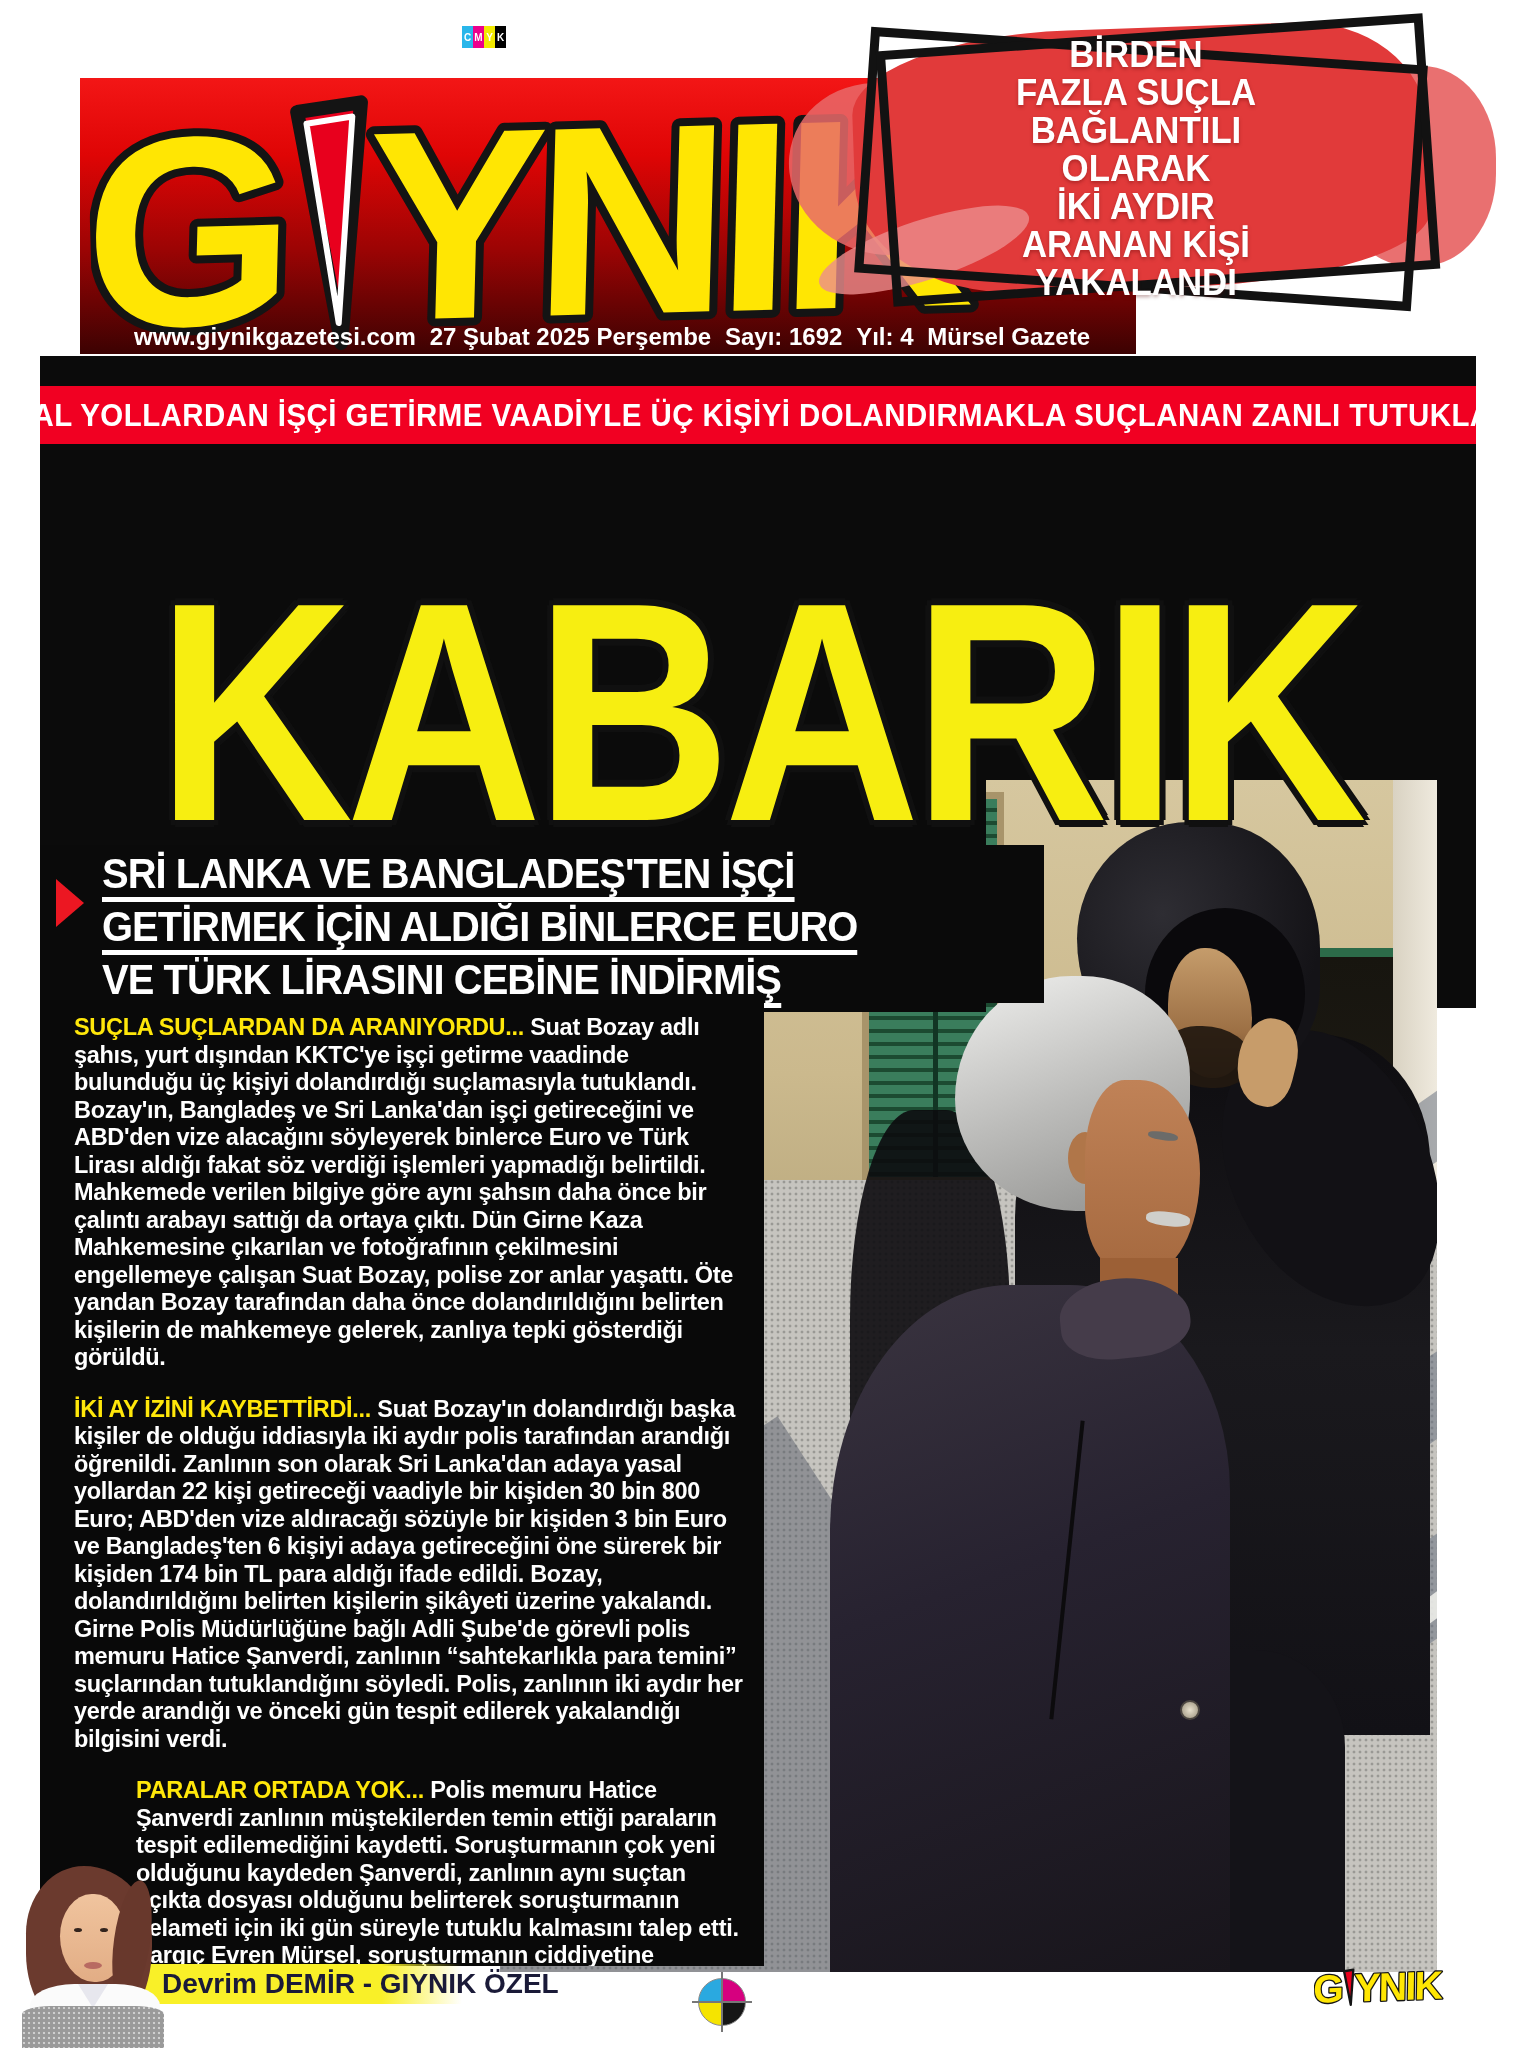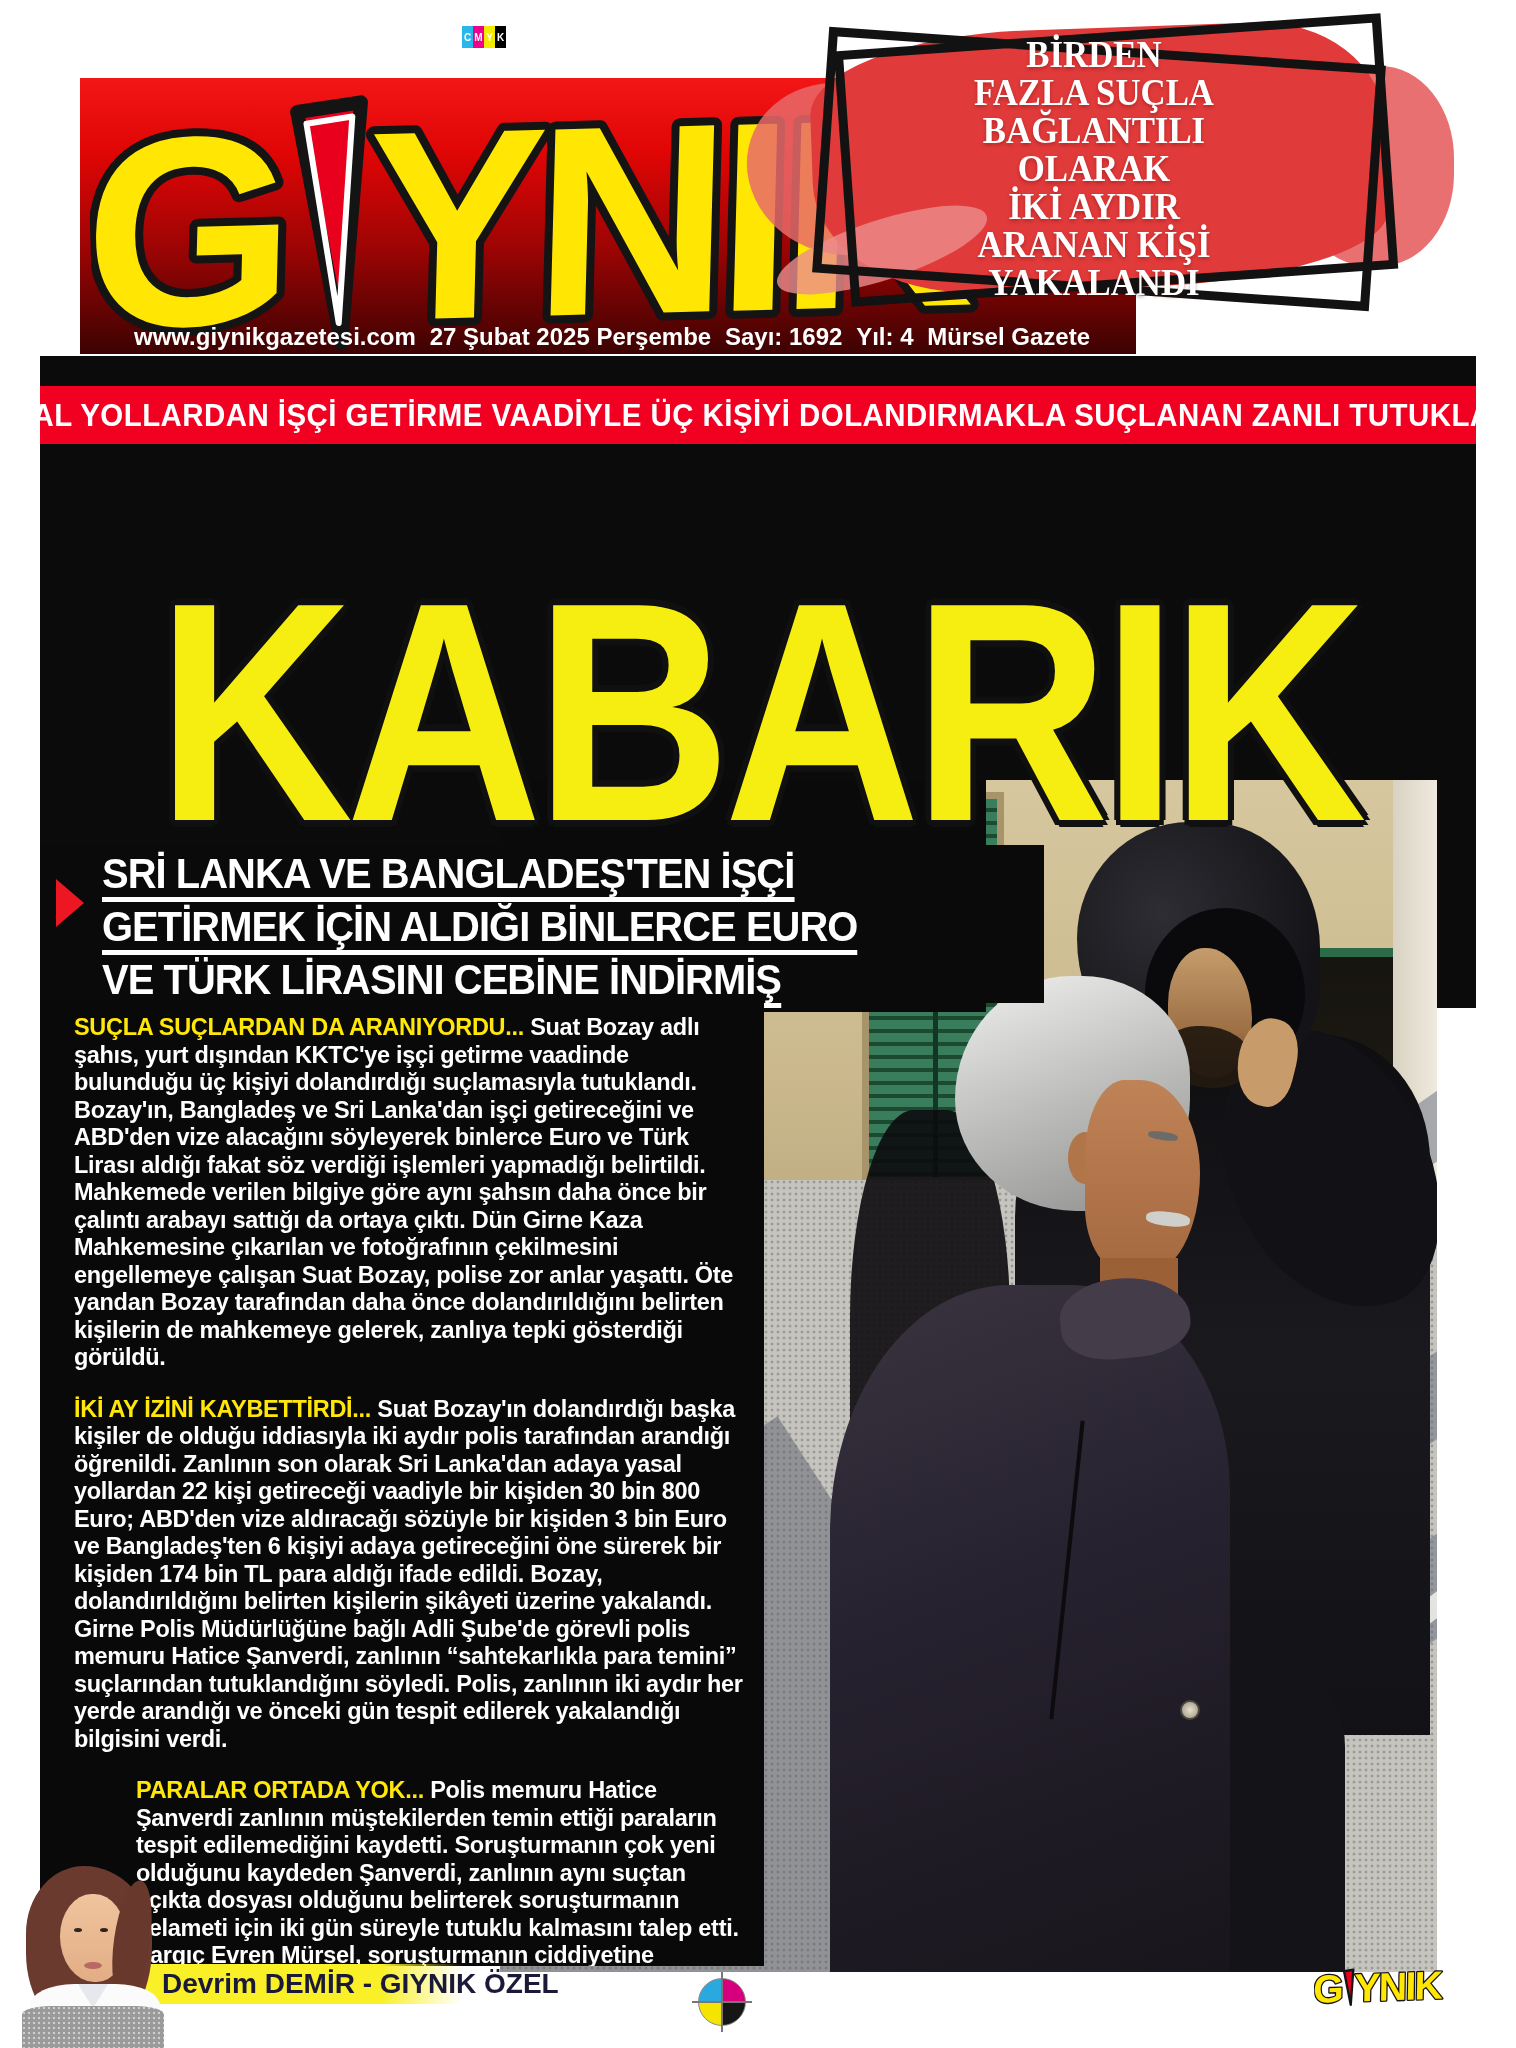--- a/index.html
+++ b/index.html
@@ -15,21 +15,21 @@
   .cmyk .y{background:#f2ea00;} .cmyk .k{background:#000;}
 
   
   .masthead{left:80px;top:78px;width:1056px;height:276px;z-index:4;
             background:linear-gradient(180deg,#f31616 0%,#df0505 28%,#9c0404 62%,#3c0202 100%);}
   .logo-svg{position:absolute;left:10px;top:4px;transform:rotate(-1.5deg);}
   .mast-info{position:absolute;left:0;right:0;bottom:3px;display:flex;justify-content:space-between;
              padding:0 46px 0 10px;color:#fff;font-weight:bold;font-size:24px;white-space:nowrap;margin-left:44px;}
 
   
-  .promo{left:754px;top:20px;width:702px;height:278px;z-index:5;font-family:Liberation Serif, serif;}
+  .promo{left:796px;top:20px;width:702px;height:278px;z-index:5;}
   .blob{position:absolute;}
   .blob1{left:58px;top:8px;width:574px;height:260px;background:#e13a3a;
          border-radius:38% 22% 42% 28%/30% 40% 26% 44%;transform:rotate(-2deg);}
   .blob2{left:-8px;top:64px;width:190px;height:170px;background:#e96a6a;border-radius:50%;
          transform:rotate(18deg);opacity:.85;}
   .blob3{left:540px;top:46px;width:160px;height:200px;background:#e76060;border-radius:46%;opacity:.9;}
   .blob4{left:18px;top:200px;width:220px;height:60px;background:#ec8d8d;border-radius:50%;
          transform:rotate(-18deg);opacity:.8;}
   .frame{position:absolute;border:9px solid #121212;background:transparent;}
   .frame1{left:66px;top:26px;width:540px;height:228px;transform:rotate(4deg);}

